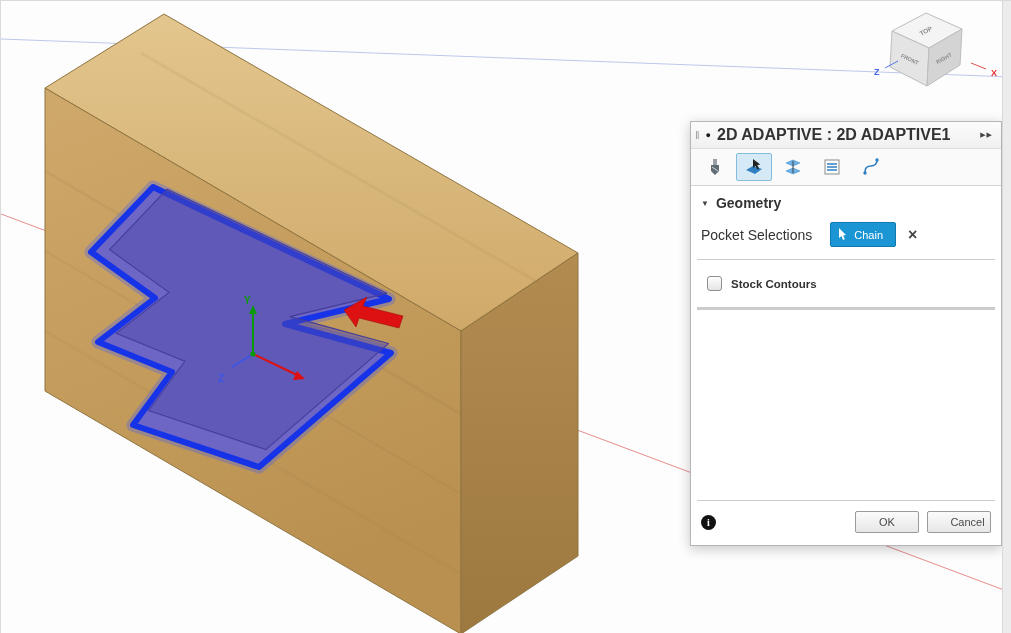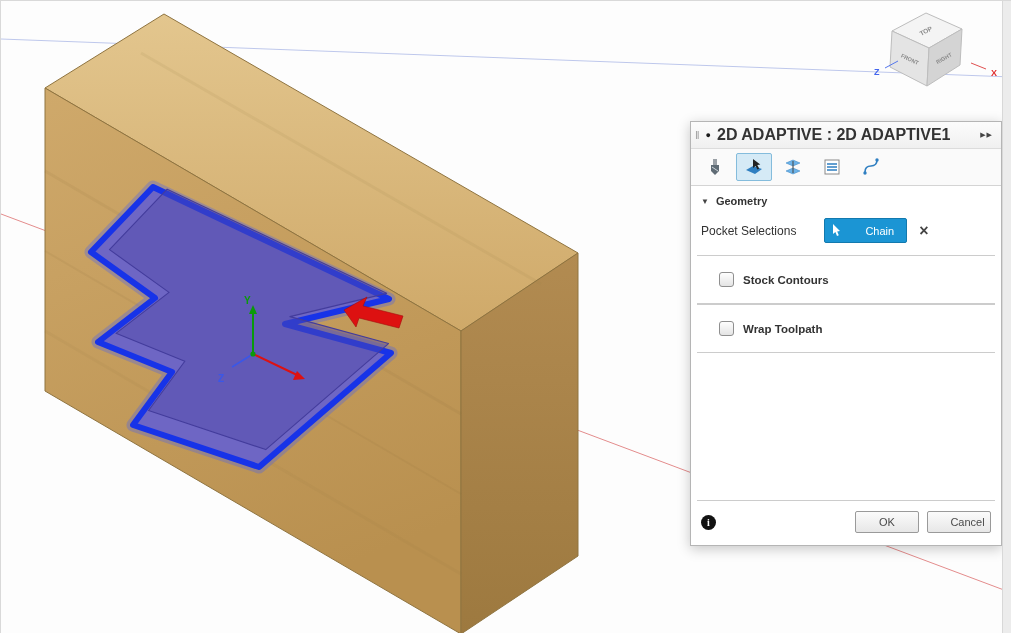--- a/index.html
+++ b/index.html
@@ -19,31 +19,31 @@
   .panel-title{font-weight:bold;font-size:16px;color:#333;flex:1;white-space:nowrap;overflow:hidden;}
   .expand-btn{color:#444;font-size:7px;letter-spacing:1px;cursor:default;}
 
   .tabs{display:flex;gap:3px;padding:4px 6px;background:#fafafa;border-bottom:1px solid #d4d4d4;flex:0 0 auto;}
   .tab{width:34px;height:26px;display:flex;align-items:center;justify-content:center;
        border:1px solid transparent;border-radius:2px;}
   .tab.active{background:#d5eaf6;border-color:#84bcdc;}
 
   .section-header{display:flex;align-items:center;gap:7px;padding:9px 10px 5px;}
   .caret{font-size:8px;color:#444;}
-  .section-label{font-weight:bold;font-size:11px;}
+  .section-label{font-weight:bold;font-size:14px;}
 
   .pocket-row{display:flex;align-items:center;padding:6px 10px 12px;}
-  .pocket-label{font-size:12px;color:#333;margin-right:28px;}
+  .pocket-label{font-size:14px;color:#333;margin-right:18px;}
   .chain-btn{background:#1b95d4;border:1px solid #1279ae;color:#fff;border-radius:2px;
-             height:23px;padding:0 12px 0 7px;display:flex;align-items:center;gap:23px;font-size:11px;}
+             height:23px;padding:0 12px 0 7px;display:flex;align-items:center;gap:6px;font-size:11px;}
   .clear-x{margin-left:12px;color:#444;font-size:16px;font-weight:bold;line-height:1;cursor:default;}
 
   .divider{height:1px;background:#cccccc;margin:0 6px;flex:0 0 1px;}
 
-  .check-row{display:flex;align-items:center;gap:9px;padding:16px 28px;}
+  .check-row{display:flex;align-items:center;gap:9px;padding:16px 16px;}
   .checkbox{width:13px;height:13px;border:1px solid #8f8f8f;border-radius:3px;
             background:linear-gradient(#fefefe,#e4e4e4);flex:0 0 13px;}
   .check-label{font-weight:bold;font-size:11.5px;color:#333;}
 
   .spacer{flex:1;}
 
   .panel-footer{display:flex;align-items:center;padding:10px 10px 12px;flex:0 0 auto;}
   .info-icon{width:15px;height:15px;border-radius:50%;background:#121212;color:#fff;
              display:flex;align-items:center;justify-content:center;font-size:10px;font-weight:bold;
              font-family:"Liberation Serif",serif;}
@@ -184,24 +184,20 @@
 
     <div class="divider"></div>
     <div class="check-row">
       <span class="checkbox"></span>
       <span class="check-label">Stock Contours</span>
     </div>
 
     <div class="divider"></div>
 
     <div class="divider"></div>
-    <div class="check-row">
-      <span class="checkbox"></span>
-      <span class="check-label">Wrap Toolpath</span>
-    </div>
 
     <div class="divider"></div>
 
     <div class="spacer"></div>
     <div class="divider"></div>
 
     <div class="panel-footer">
       <span class="info-icon">i</span>
       <div class="btn btn-ok">OK</div>
       <div class="btn btn-cancel">Cancel</div>

